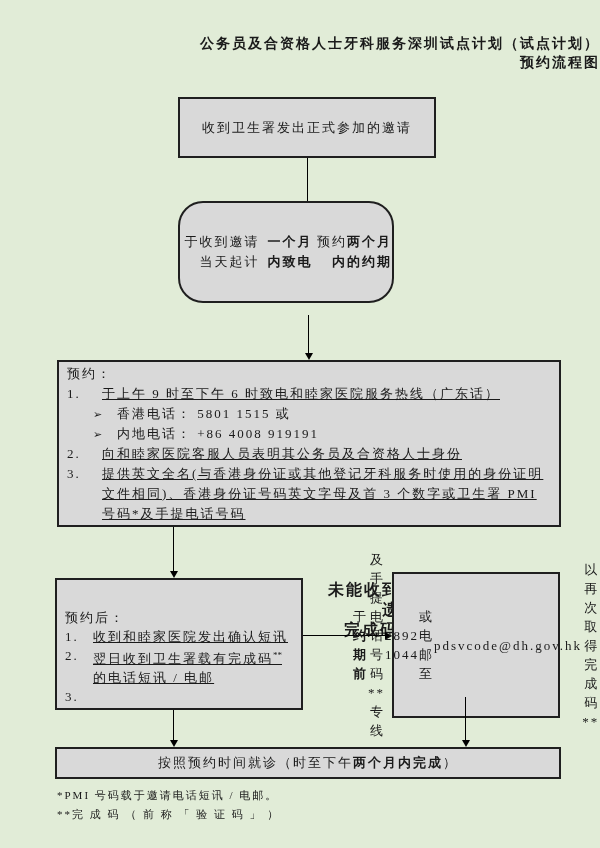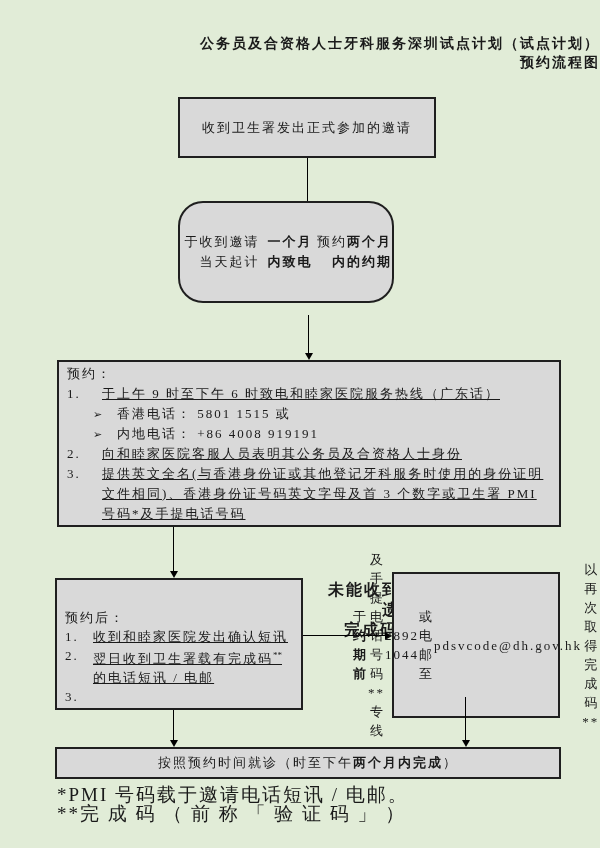--- a/index.html
+++ b/index.html
@@ -60,21 +60,21 @@
   .arrow-h{position:absolute;height:9px;display:flex;align-items:center;}
   .arrow-h .shaft{height:1px;background:#000;}
   .arrow-h .head{
     width:0;height:0;
     border-top:4.5px solid transparent;
     border-bottom:4.5px solid transparent;
     border-left:7px solid #000;
   }
   .footnote{
     position:absolute;left:57px;
-    font-size:19px;letter-spacing:2px;line-height:18px;
+    font-size:11px;letter-spacing:2px;line-height:18px;
   }
   
   #box-invitation{left:178px;top:97px;width:258px;height:61px;}
   #box-call{left:178px;top:201px;width:216px;height:102px;border-radius:25px;}
   #box-booking{left:57px;top:360px;width:504px;height:167px;}
   #box-after{left:55px;top:578px;width:248px;height:132px;}
   #box-retrieve{left:392px;top:572px;width:168px;height:146px;line-height:19px;}
   #box-attend{left:55px;top:747px;width:506px;height:32px;}
   #arrow-1{left:303px;top:158px;}
   #arrow-2{left:304px;top:315px;}

